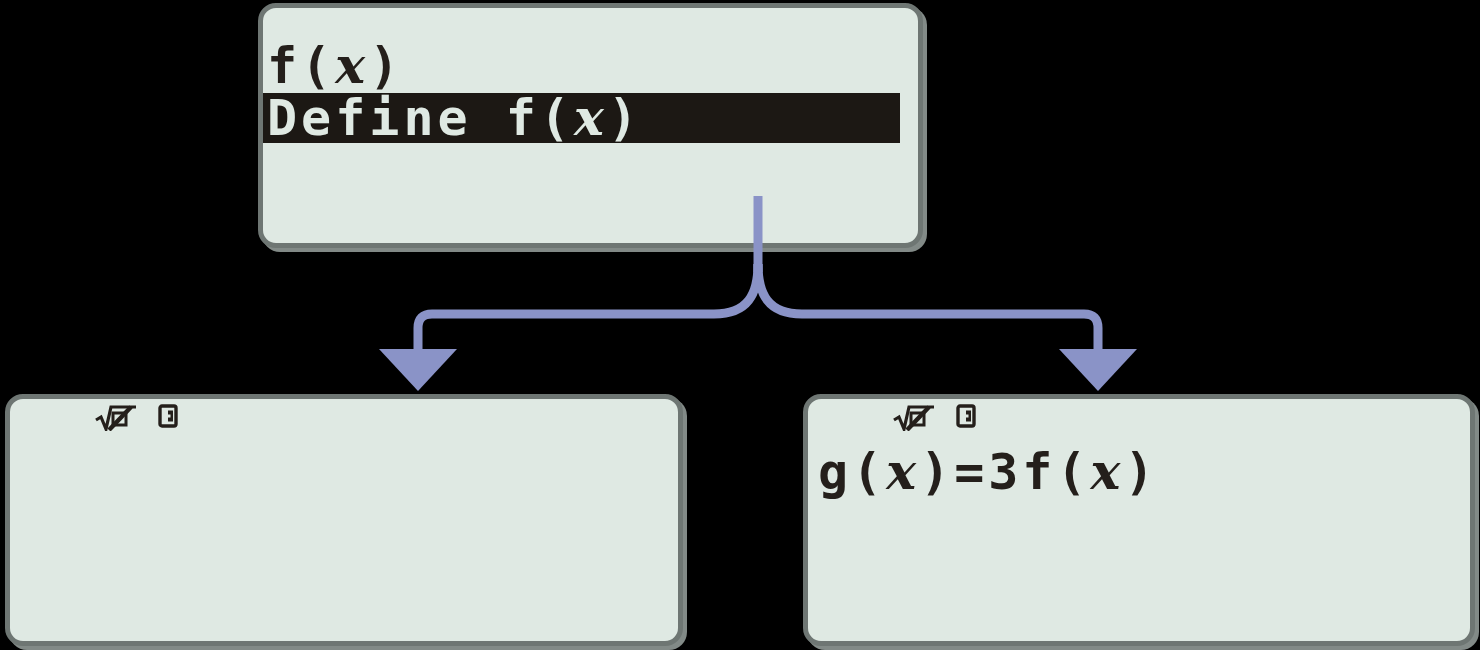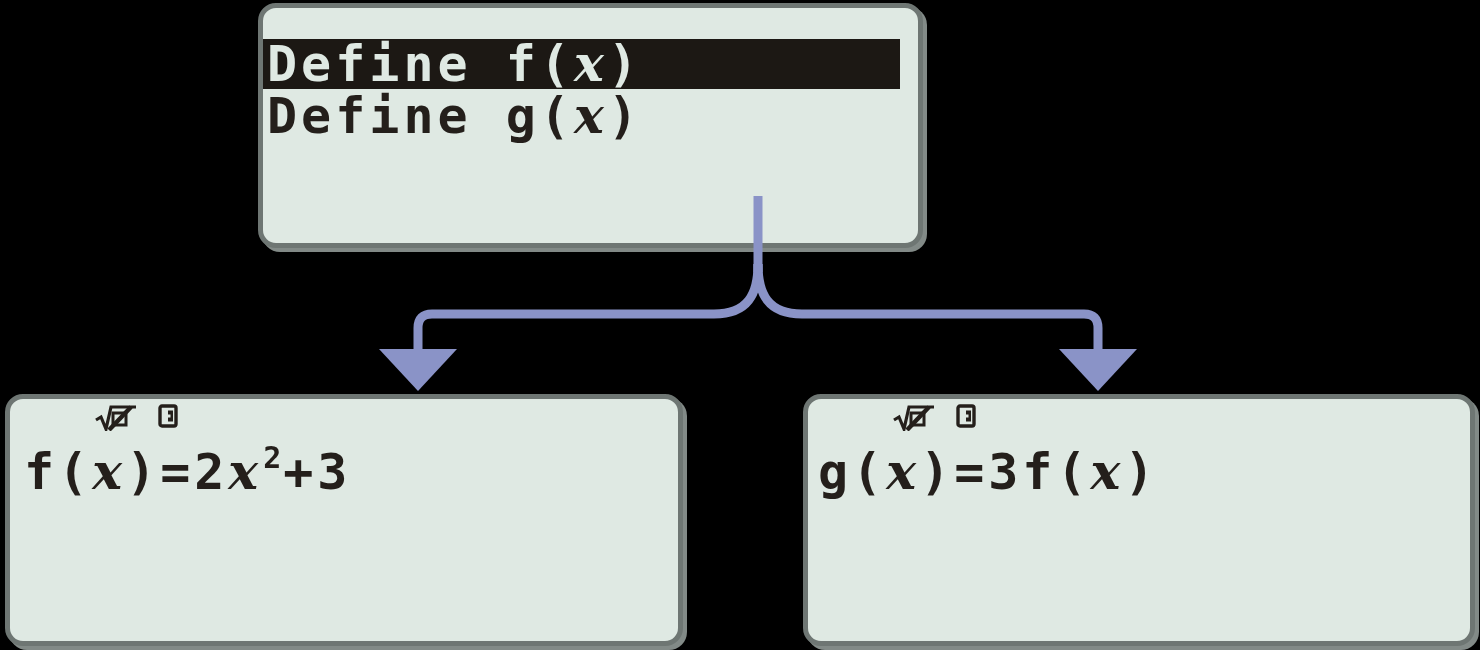--- a/index.html
+++ b/index.html
@@ -70,39 +70,36 @@
 
   <svg class="flow" viewBox="0 0 1480 650">
     <path class="stroke" d="M758 196 L758 272"></path>
     <path class="stroke" d="M758 264 C758 294 748 314 714 314 L432 314 Q418 314 418 328 L418 351"></path>
     <path class="stroke" d="M758 264 C758 294 768 314 802 314 L1084 314 Q1098 314 1098 328 L1098 351"></path>
     <polygon class="head" points="379,349 457,349 418,391"></polygon>
     <polygon class="head" points="1059,349 1137,349 1098,391"></polygon>
   </svg>
 
   <div class="screen" id="menu-screen">
+    <div class="menu-row">f(<span class="vx">x</span>)</div>
     <div class="menu-row selected">Define f(<span class="vx">x</span>)</div>
-    <div class="menu-row">Define g(<span class="vx">x</span>)</div>
   </div>
 
   <div class="screen" id="fx-screen">
     <div class="statusbar">
       <svg width="52" height="27" viewBox="0 0 52 27">
         <polyline class="icon-stroke" stroke-width="3.2" points="2,16 7,13 12,25 17,3 42,3"></polyline>
         <rect class="icon-stroke" stroke-width="3" x="19" y="9" width="13" height="12"></rect>
         <line class="icon-stroke" stroke-width="4.4" x1="15" y1="26" x2="37" y2="3"></line>
       </svg>
       <svg width="20" height="24" viewBox="0 0 20 24">
         <rect class="icon-stroke" stroke-width="3.4" x="2" y="2" width="16" height="20" rx="2"></rect>
         <rect class="icon-fill" x="10" y="6.5" width="5" height="11"></rect>
         <rect class="icon-bg" x="10" y="10.5" width="2.5" height="3"></rect>
       </svg>
-    </div>
-    <div class="equation">
-      <span>f(<span class="vx">x</span>)=2<span class="vx">x</span></span><span class="sup">2</span><span>+3</span>
     </div>
   </div>
 
   <div class="screen" id="gx-screen">
     <div class="statusbar">
       <svg width="52" height="27" viewBox="0 0 52 27">
         <polyline class="icon-stroke" stroke-width="3.2" points="2,16 7,13 12,25 17,3 42,3"></polyline>
         <rect class="icon-stroke" stroke-width="3" x="19" y="9" width="13" height="12"></rect>
         <line class="icon-stroke" stroke-width="4.4" x1="15" y1="26" x2="37" y2="3"></line>
       </svg>

